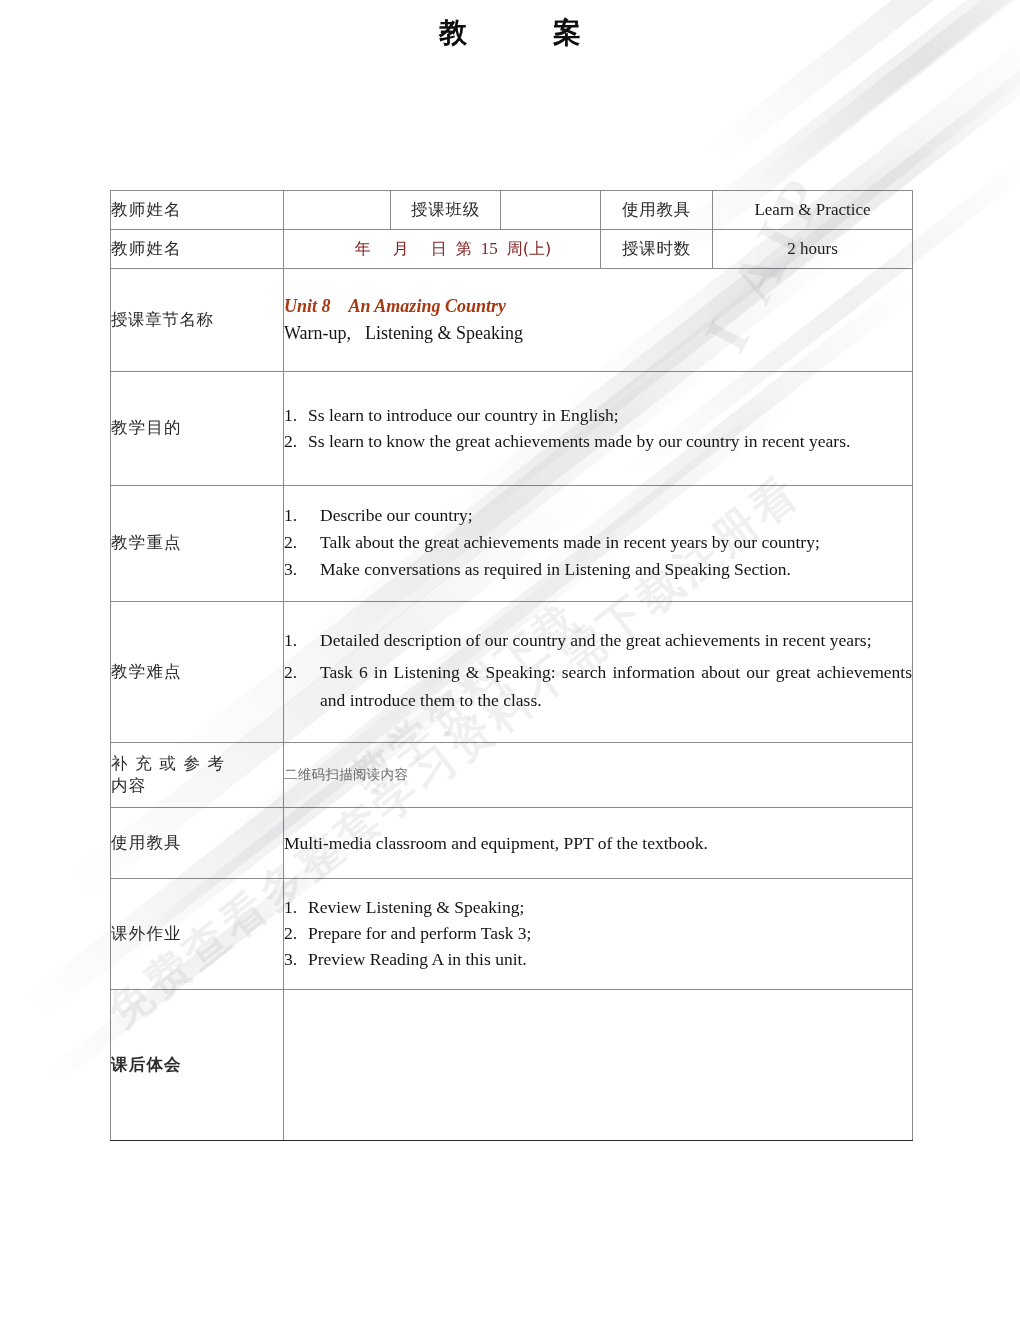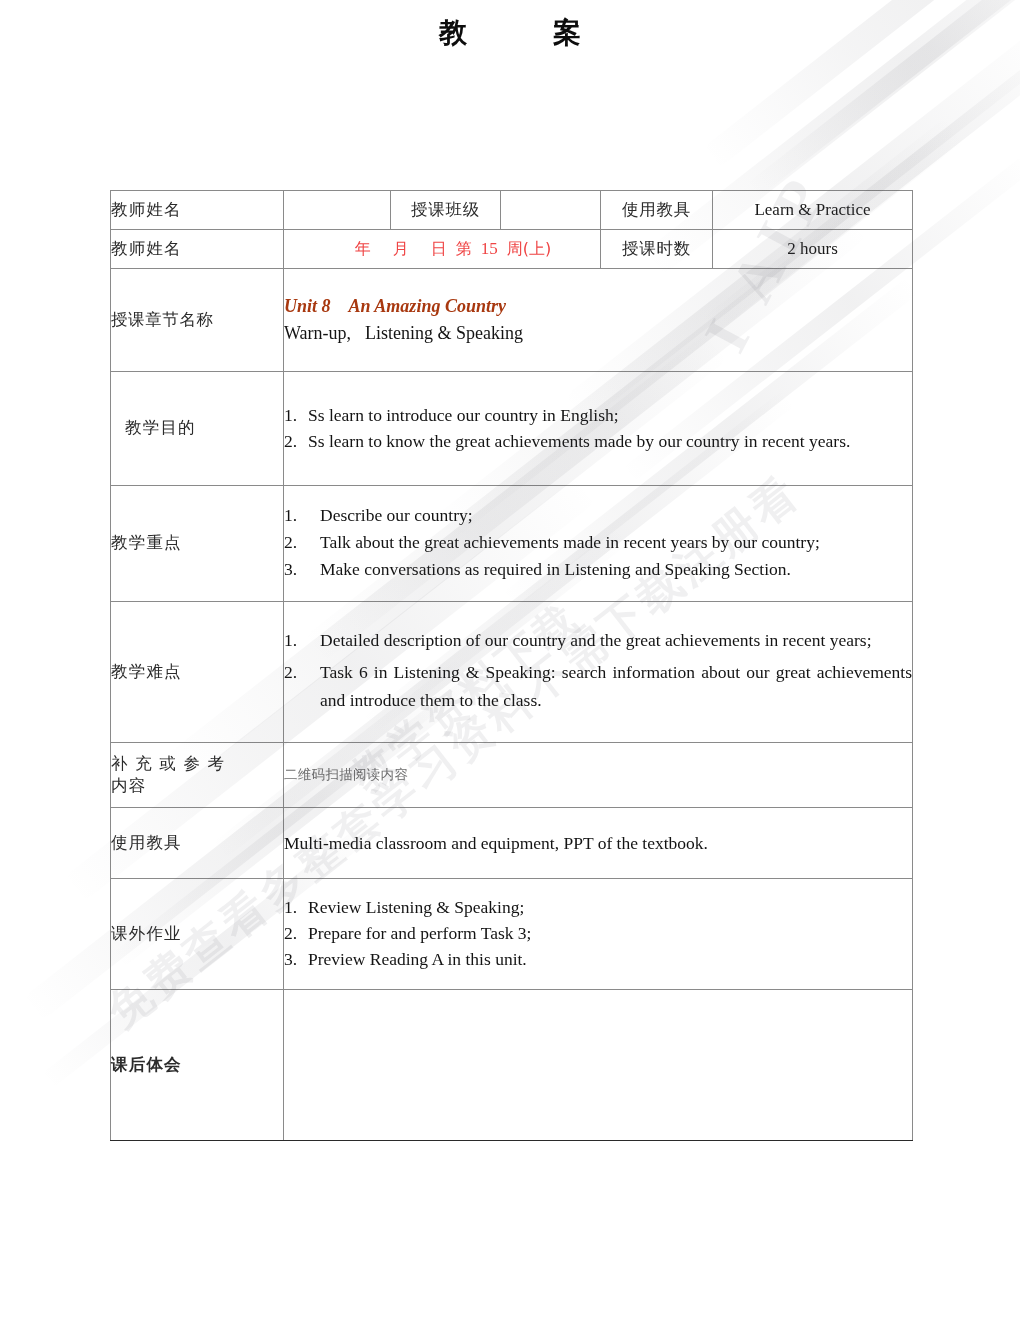--- a/index.html
+++ b/index.html
@@ -121,21 +121,21 @@
   .val-cell {
     text-align: center;
     font-size: 17px;
     color: #1a1a1a;
     padding: 4px 4px;
     font-family: "Liberation Serif", serif;
   }
   .date-cell {
     text-align: center;
     font-size: 17px;
-    color: #ef4444;
+    color: #7f1d1d;
     padding: 4px 10px;
     font-family: "Liberation Serif", serif;
   }
   .date-cell .cn {
     font-family: "DejaVu Sans", sans-serif;
     font-size: 16px;
   }
   .date-cell .sp { display: inline-block; width: 22px; }
   .date-cell .sp-s { display: inline-block; width: 9px; }
 
@@ -262,21 +262,21 @@
 
   <tr>
     <td class="label-cell tight" style="height:102px;">授课章节名称</td>
     <td class="content-cell" colspan="5">
       <div class="unit-heading"><span>Unit 8</span><span class="gap2"></span><span>An Amazing Country</span></div>
       <div class="sub-heading"><span>Warn-up,</span><span class="gap3"></span><span>Listening &amp; Speaking</span></div>
     </td>
   </tr>
 
   <tr>
-    <td class="label-cell" style="height:113px;padding-left:14px;">教学目的</td>
+    <td class="label-cell" style="height:113px;">教学目的</td>
     <td class="content-cell" colspan="5">
       <ol class="num-list">
         <li><span class="num">1.</span><span>Ss learn to introduce our country in English;</span></li>
         <li><span class="num">2.</span><span>Ss learn to know the great achievements made by our country in recent years.</span></li>
       </ol>
     </td>
   </tr>
 
   <tr>
     <td class="label-cell" style="height:115px;">教学重点</td>

